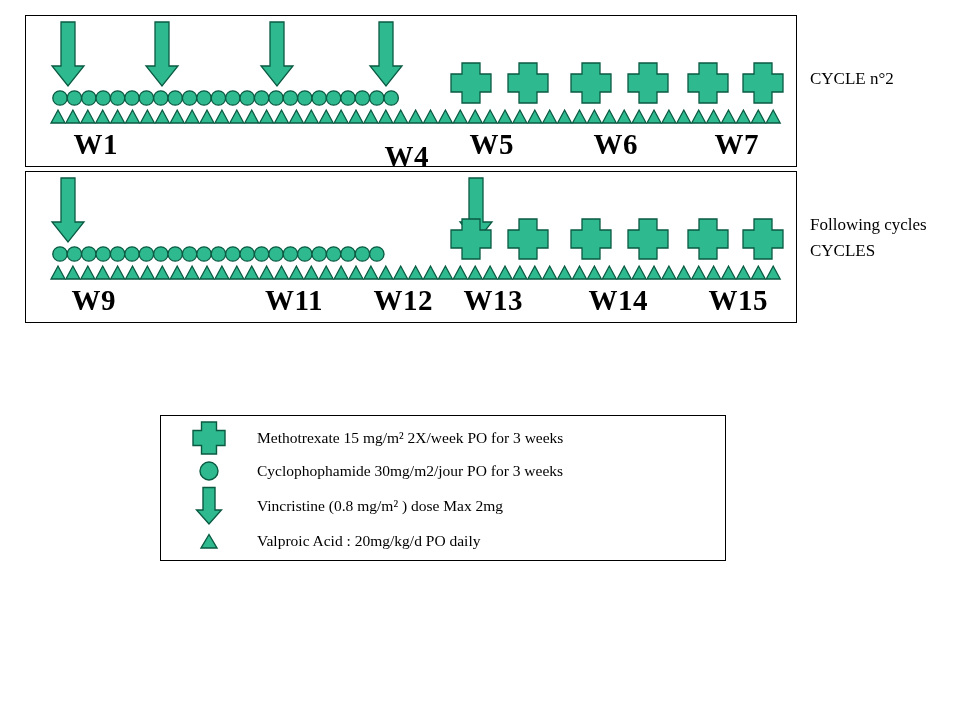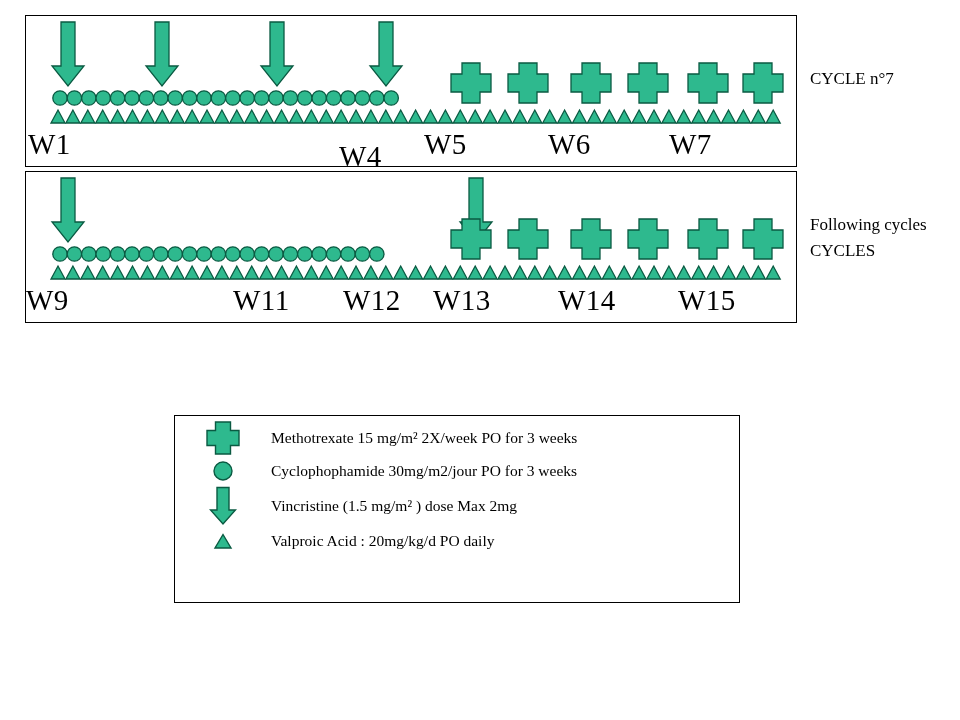--- a/index.html
+++ b/index.html
@@ -8,33 +8,32 @@
     font-family:"Liberation Serif",serif;color:#000;
   }
   .panel{
     position:absolute;left:25px;width:770px;height:150px;
     border:1px solid #000;background:#fff;
   }
   #panel-0{top:15px;}
   #panel-1{top:171px;}
   .panel svg{position:absolute;left:0;top:0;display:block;}
   .week-label{
-    position:absolute;top:112px;width:90px;text-align:left;
-    font-size:29px;letter-spacing:0.5px;
+    position:absolute;top:112px;width:90px;text-align:right;
+    font-size:29px;letter-spacing:0.5px;font-weight:bold;
   }
   .side-label{
     position:absolute;left:810px;font-size:17px;line-height:26px;white-space:nowrap;
   }
   #side-0{top:66px;}
   #side-1{top:212px;}
   .legend{
-    position:absolute;left:160px;top:415px;width:566px;height:188px;
+    position:absolute;left:160px;top:415px;width:566px;height:146px;
     border:1px solid #000;background:#fff;box-sizing:border-box;
     padding:5px 0 0 12px;
-    margin-left:14px;
   }
   .legend-row{display:flex;align-items:center;}
   .legend-row:nth-child(1){height:34px;}
   .legend-row:nth-child(2){height:32px;}
   .legend-row:nth-child(3){height:38px;}
   .legend-row:nth-child(4){height:32px;}
   .legend-icon{width:72px;display:flex;justify-content:center;align-items:center;}
   .legend-text{font-size:15.5px;margin-left:12px;white-space:nowrap;}
 </style>
 </head>
@@ -237,21 +236,21 @@
       </svg>
   <span class="week-label" style="left: 0px;">W9</span>
       <span class="week-label" style="left: 207px;">W11</span>
       <span class="week-label" style="left: 317px;">W12</span>
       <span class="week-label" style="left: 407px;">W13</span>
       <span class="week-label" style="left: 532px;">W14</span>
       <span class="week-label" style="left: 652px;">W15</span>
     </div>
 
   <div class="side-label" id="side-0">
-    <div>CYCLE n°7</div>
+    <div>CYCLE n°2</div>
   </div>
   <div class="side-label" id="side-1">
     <div>Following cycles</div>
     <div>CYCLES</div>
   </div>
 
   <div class="legend">
     <div class="legend-row">
       <span class="legend-icon">
         <svg width="36" height="36" viewBox="0 0 36 36">
@@ -267,21 +266,21 @@
         </svg>
       </span>
       <span class="legend-text">Cyclophophamide  30mg/m2/jour  PO for 3 weeks</span>
     </div>
     <div class="legend-row">
       <span class="legend-icon">
         <svg width="28" height="40" viewBox="0 0 28 40">
           <path class="shape" d="M 8 1.5 L 20 1.5 L 20 24 L 26.5 24 L 14 38 L 1.5 24 L 8 24 Z" stroke-width="1.4" fill="#2eb98e" stroke="#0a5a42"></path>
         </svg>
       </span>
-      <span class="legend-text">Vincristine (1.5 mg/m² ) dose Max 2mg</span>
+      <span class="legend-text">Vincristine (0.8 mg/m² ) dose Max 2mg</span>
     </div>
     <div class="legend-row">
       <span class="legend-icon">
         <svg width="20" height="18" viewBox="0 0 20 18">
           <polygon class="shape" points="10,2.5 18,16 2,16" stroke-width="1.4" fill="#2eb98e" stroke="#0a5a42"></polygon>
         </svg>
       </span>
       <span class="legend-text">Valproic Acid : 20mg/kg/d PO daily</span>
     </div>
   </div>

